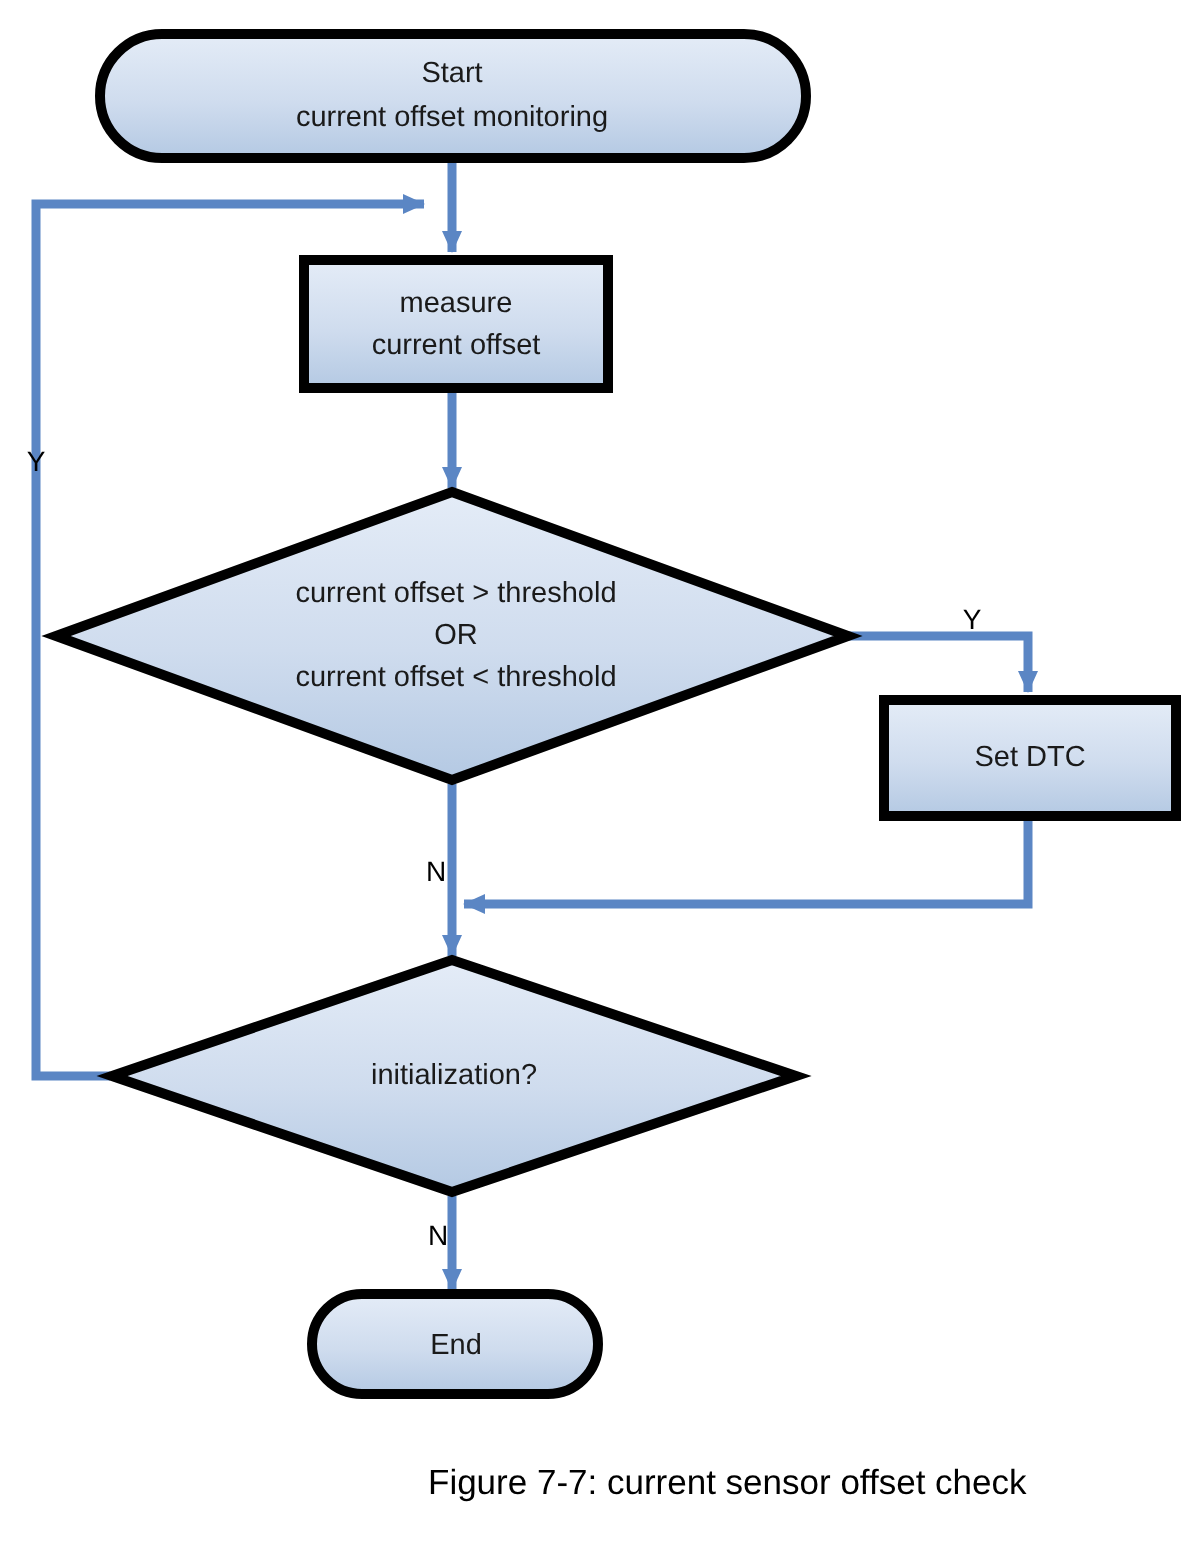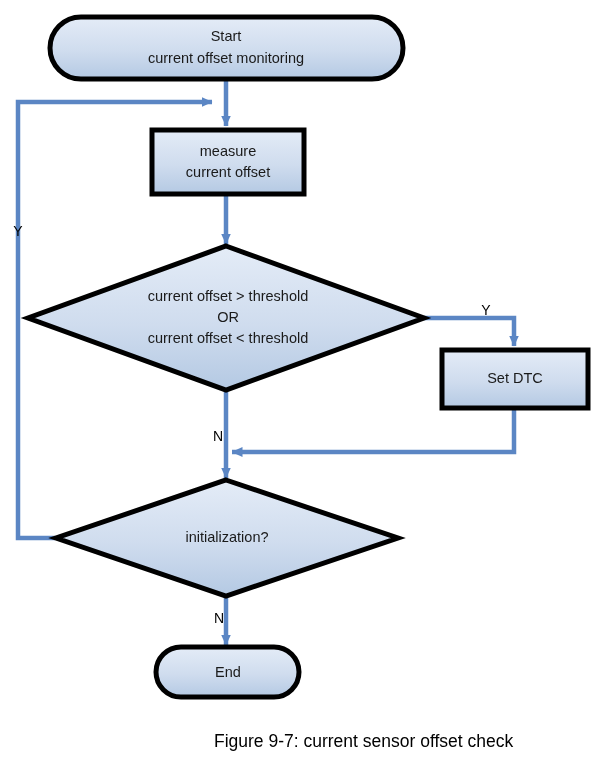--- a/index.html
+++ b/index.html
@@ -136,15 +136,15 @@
     </g>
 
     <g>
       <text class="edge-label" x="486" y="311">Y</text>
       <text class="edge-label" x="218" y="437">N</text>
       <text class="edge-label" x="18" y="232">Y</text>
       <text class="edge-label" x="219" y="619">N</text>
     </g>
   </svg>
 
-  <div class="caption">Figure 9-7: current sensor offset check</div>
+  <div class="caption">Figure 7-7: current sensor offset check</div>
 
 </div>
 
 </body></html>

